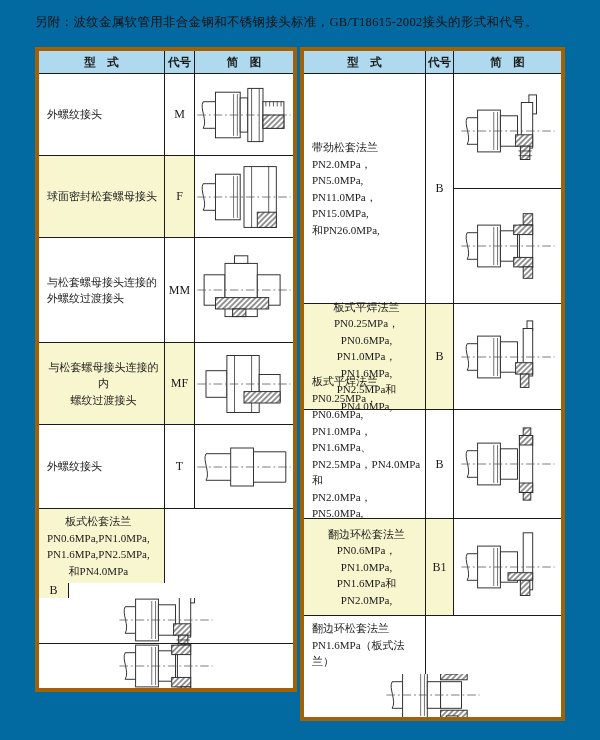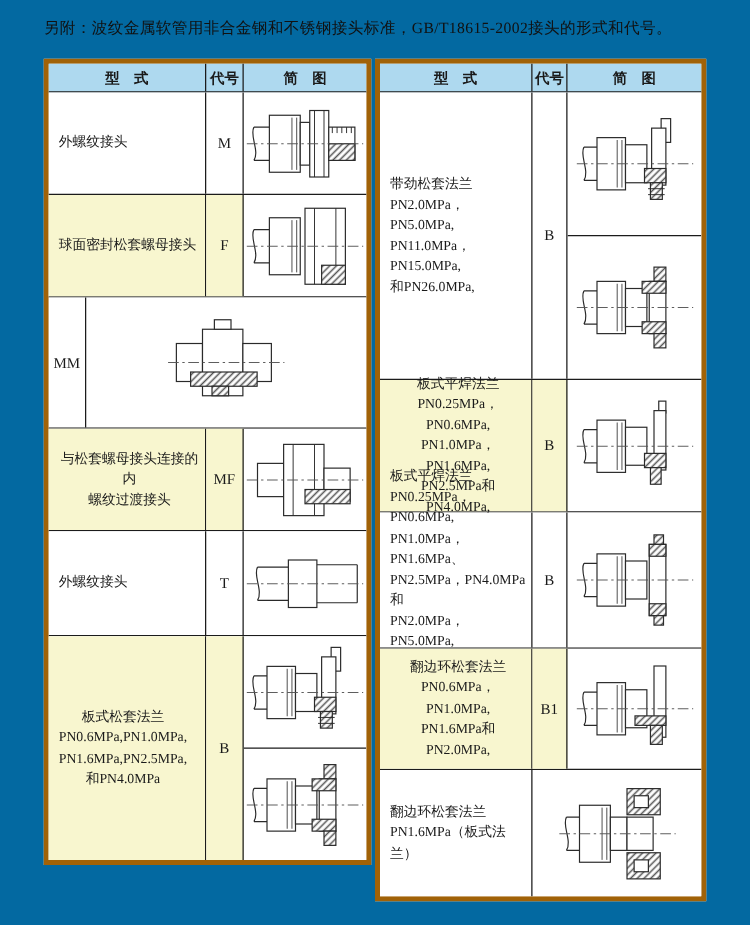--- a/index.html
+++ b/index.html
@@ -10,21 +10,21 @@
   }
   .title{font-size:12.5px;letter-spacing:.3px;margin:2px 0 16px 0;color:#111;}
   .tables{display:flex;gap:3px;align-items:flex-start;}
   .tbl{border:4px solid #a16207;background:#fff;box-sizing:border-box;}
   .t-left{width:262px;}
   .t-right{width:265px;}
   .hrow{display:flex;height:22px;background:#aed9ef;border-bottom:1px solid #1b1b1b;}
   .hc{display:flex;align-items:center;justify-content:center;font-size:11.5px;font-weight:600;
       border-right:1px solid #1b1b1b;box-sizing:border-box;}
   .row{display:flex;box-sizing:border-box;border-bottom:1px solid #1b1b1b;background:#fff;}
-  .tbl .row:last-child{border-bottom:none;}
+  .tbl .row:last-child{border-bottom:none;flex-direction:column;}
   .cell{border-right:1px solid #1b1b1b;box-sizing:border-box;}
   .t-left .c-type{width:126px;}
   .t-left .c-code{width:30px;}
   .t-right .c-type{width:122px;}
   .t-right .c-code{width:28px;}
   .c-diag{flex:1;border-right:none;}
   .cell.c-type{padding:4px 4px 4px 8px;display:flex;align-items:center;
       font-size:11px;line-height:1.5;white-space:pre-line;}
   .cell.c-code{display:flex;align-items:center;justify-content:center;font-size:12px;}
   .cell.c-diag{display:flex;align-items:center;justify-content:center;overflow:hidden;}
@@ -91,20 +91,22 @@
                 <rect x="50" y="8" width="34" height="64" fill="#fff" stroke="#2a2a2a" stroke-width="1"></rect>
                 <path d="M58 8 v64 M76 8 v64" fill="none" stroke="#2a2a2a" stroke-width="0.8"></path>
                 <rect x="64" y="56" width="20" height="16" fill="url(#hx)" stroke="#2a2a2a" stroke-width="1"></rect>
                 <line x1="1" y1="40" x2="99" y2="40" stroke="#555" stroke-width="0.8" stroke-dasharray="9 3 2 3"></line>
               </svg>
             </span>
         </div>
       </div>
 
       <div class="row" style="height:105px">
+        <div class="cell c-type">与松套螺母接头连接的
+外螺纹过渡接头</div>
         <div class="cell c-code">MM</div>
         <div class="cell c-diag">
           <span class="dg">
               <svg viewBox="0 0 100 80" width="96" height="76">
                 <rect x="8" y="24" width="22" height="32" fill="#fff" stroke="#2a2a2a" stroke-width="1"></rect>
                 <rect x="30" y="12" width="34" height="56" fill="#fff" stroke="#2a2a2a" stroke-width="1"></rect>
                 <rect x="40" y="4" width="14" height="8" fill="#fff" stroke="#2a2a2a" stroke-width="1"></rect>
                 <rect x="64" y="24" width="24" height="32" fill="#fff" stroke="#2a2a2a" stroke-width="1"></rect>
                 <rect x="20" y="48" width="56" height="12" fill="url(#hx)" stroke="#2a2a2a" stroke-width="1"></rect>
                 <rect x="38" y="60" width="14" height="8" fill="url(#hx)" stroke="#2a2a2a" stroke-width="1"></rect>

